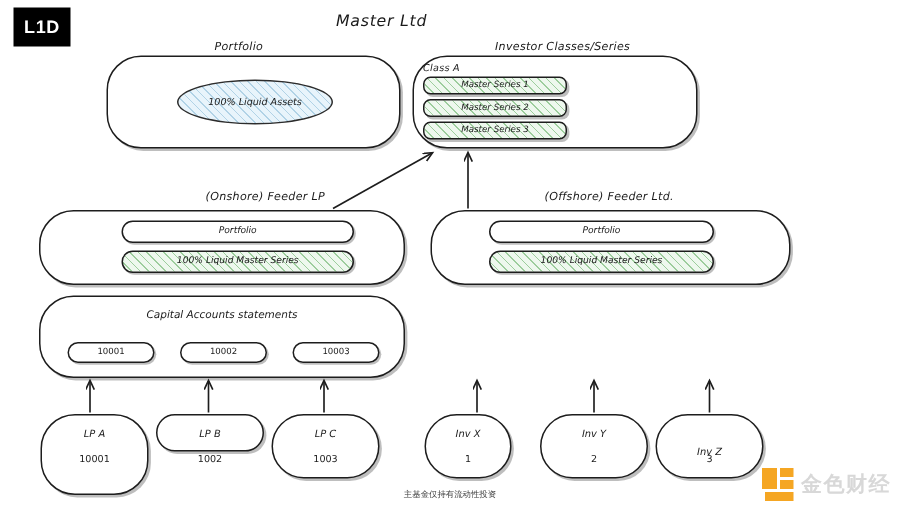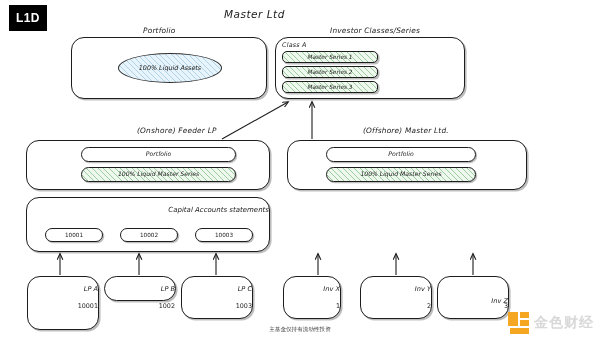--- a/index.html
+++ b/index.html
@@ -11,36 +11,36 @@
   }
   #canvas { position: relative; width: 600px; height: 338px; background: #fff; }
 
   
   .box {
     position: absolute;
     border: 1.4px solid #1d1d1d;
     background: #ffffff;
     box-shadow: 1.6px 1.6px 0 rgba(40,40,40,0.30);
   }
-  .rnd-lg { border-radius: 13px; }
+  .rnd-lg { border-radius: 23px; }
   .rnd-md { border-radius: 8px; }
   .rnd-sm { border-radius: 5px; }
 
   .lbl {
     position: absolute;
     color: #1a1a1a;
     white-space: nowrap;
     letter-spacing: .2px;
   }
   .caption { font-size: 7.4px; font-style: italic; }
   .title-big { font-size: 10.5px; font-style: italic; letter-spacing: .5px; }
   .in-box {
     position: absolute;
     left: 0; right: 0;
-    text-align: right;
+    text-align: center;
     font-size: 6.2px;
     font-style: italic;
     color: #1a1a1a;
   }
   .cellcenter {
     display: flex; align-items: center; justify-content: center;
     font-size: 5.8px; font-style: italic; color: #1a1a1a;
     text-align: center; line-height: 1.1;
   }
 
@@ -152,21 +152,21 @@
       <div class="cellcenter" style="width:100%;height:100%; font-size:5.7px; font-style:normal;">10001</div>
     </div>
     <div class="box rnd-md" style="left:93px; top:30px; width:58px; height:14px; box-shadow:1.2px 1.2px 0 rgba(40,40,40,0.30);">
       <div class="cellcenter" style="width:100%;height:100%; font-size:5.7px; font-style:normal;">10002</div>
     </div>
     <div class="box rnd-md" style="left:168px; top:30px; width:58px; height:14px; box-shadow:1.2px 1.2px 0 rgba(40,40,40,0.30);">
       <div class="cellcenter" style="width:100%;height:100%; font-size:5.7px; font-style:normal;">10003</div>
     </div>
   </div>
 
-  <div class="lbl caption" style="left:363px; top:126px;">(Offshore) Master Ltd.</div>
+  <div class="lbl caption" style="left:363px; top:126px;">(Offshore) Feeder Ltd.</div>
 
   <div class="box rnd-lg" style="left:287px; top:140px; width:240px; height:50px;">
     <div class="box rnd-md" style="left:38px; top:6px; width:150px; height:15px; box-shadow:1.2px 1.2px 0 rgba(40,40,40,0.30);">
       <div class="cellcenter" style="width:100%;height:100%; font-size:6.1px;">Portfolio</div>
     </div>
     <div class="box rnd-md hatch-green" style="left:38px; top:26px; width:150px; height:15px; box-shadow:1.2px 1.2px 0 rgba(40,40,40,0.30);">
       <div class="cellcenter" style="width:100%;height:100%; font-size:6.1px;">100% Liquid Master Series</div>
     </div>
   </div>
 

